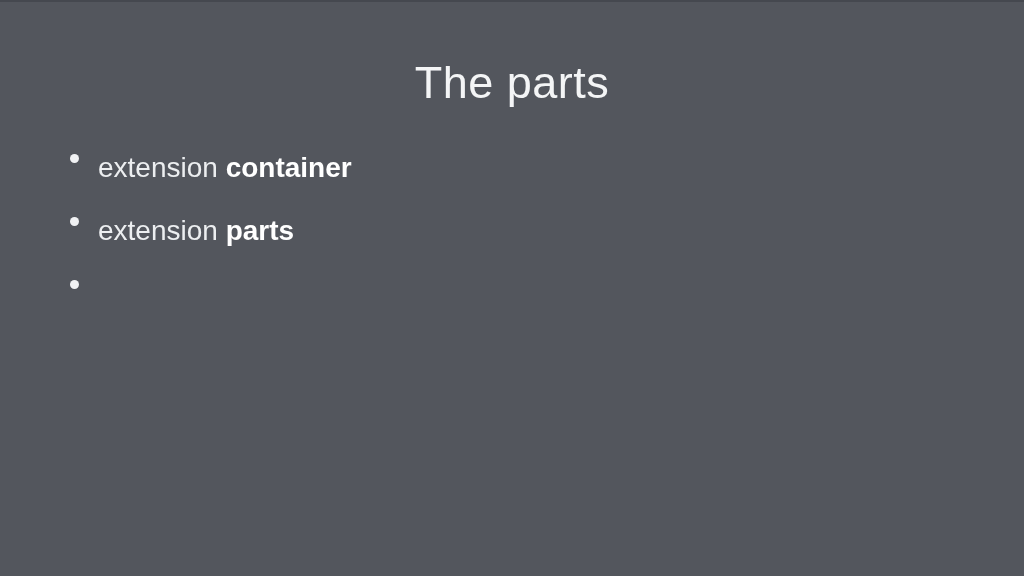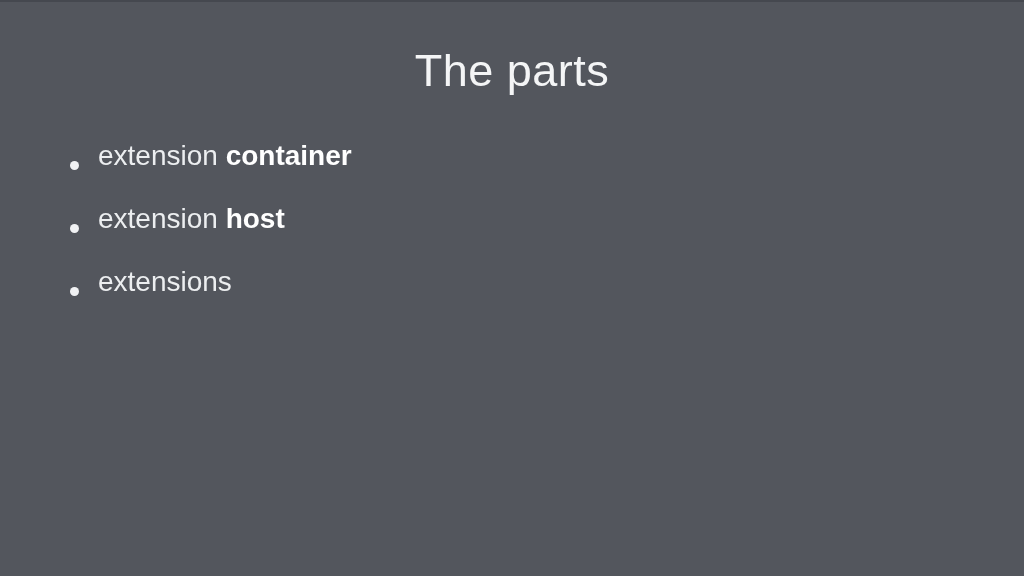--- a/index.html
+++ b/index.html
@@ -12,21 +12,21 @@
     overflow: hidden;
     background: #53565d;
     font-family: "Liberation Sans", "DejaVu Sans", sans-serif;
   }
   .slide {
     position: relative;
     width: 1024px;
     height: 576px;
     background: #53565d;
     box-sizing: border-box;
-    padding-top: 44px;
+    padding-top: 56px;
   }
   .top-edge {
     position: absolute;
     top: 0;
     left: 0;
     width: 100%;
     height: 2px;
     background: #45484f;
   }
   .title {
@@ -38,21 +38,21 @@
     color: #f4f5f6;
     letter-spacing: 0.5px;
   }
   ul.bullets {
     list-style: none;
     margin: 44px 0 0 0;
     padding: 0;
   }
   li.bullet-item {
     display: flex;
-    align-items: flex-end;
+    align-items: flex-start;
     margin: 0 0 35px 70px;
     font-size: 28px;
     line-height: 28px;
     color: #eceef0;
   }
   .bullet-dot {
     width: 9px;
     height: 9px;
     border-radius: 50%;
     background: #f1f2f4;
@@ -75,20 +75,19 @@
 
   <h1 class="title">The parts</h1>
 
   <ul class="bullets">
     <li class="bullet-item">
       <span class="bullet-dot"></span>
       <span class="bullet-text"><span>extension </span><strong>container</strong></span>
     </li>
     <li class="bullet-item">
       <span class="bullet-dot"></span>
-      <span class="bullet-text"><span>extension </span><strong>host</strong></span>
+      <span class="bullet-text"><span>extension </span><strong>parts</strong></span>
     </li>
     <li class="bullet-item">
       <span class="bullet-dot"></span>
-      <span class="bullet-text"><span>extensions</span><strong></strong></span>
     </li>
   </ul>
 </div>
 
 </body></html>

